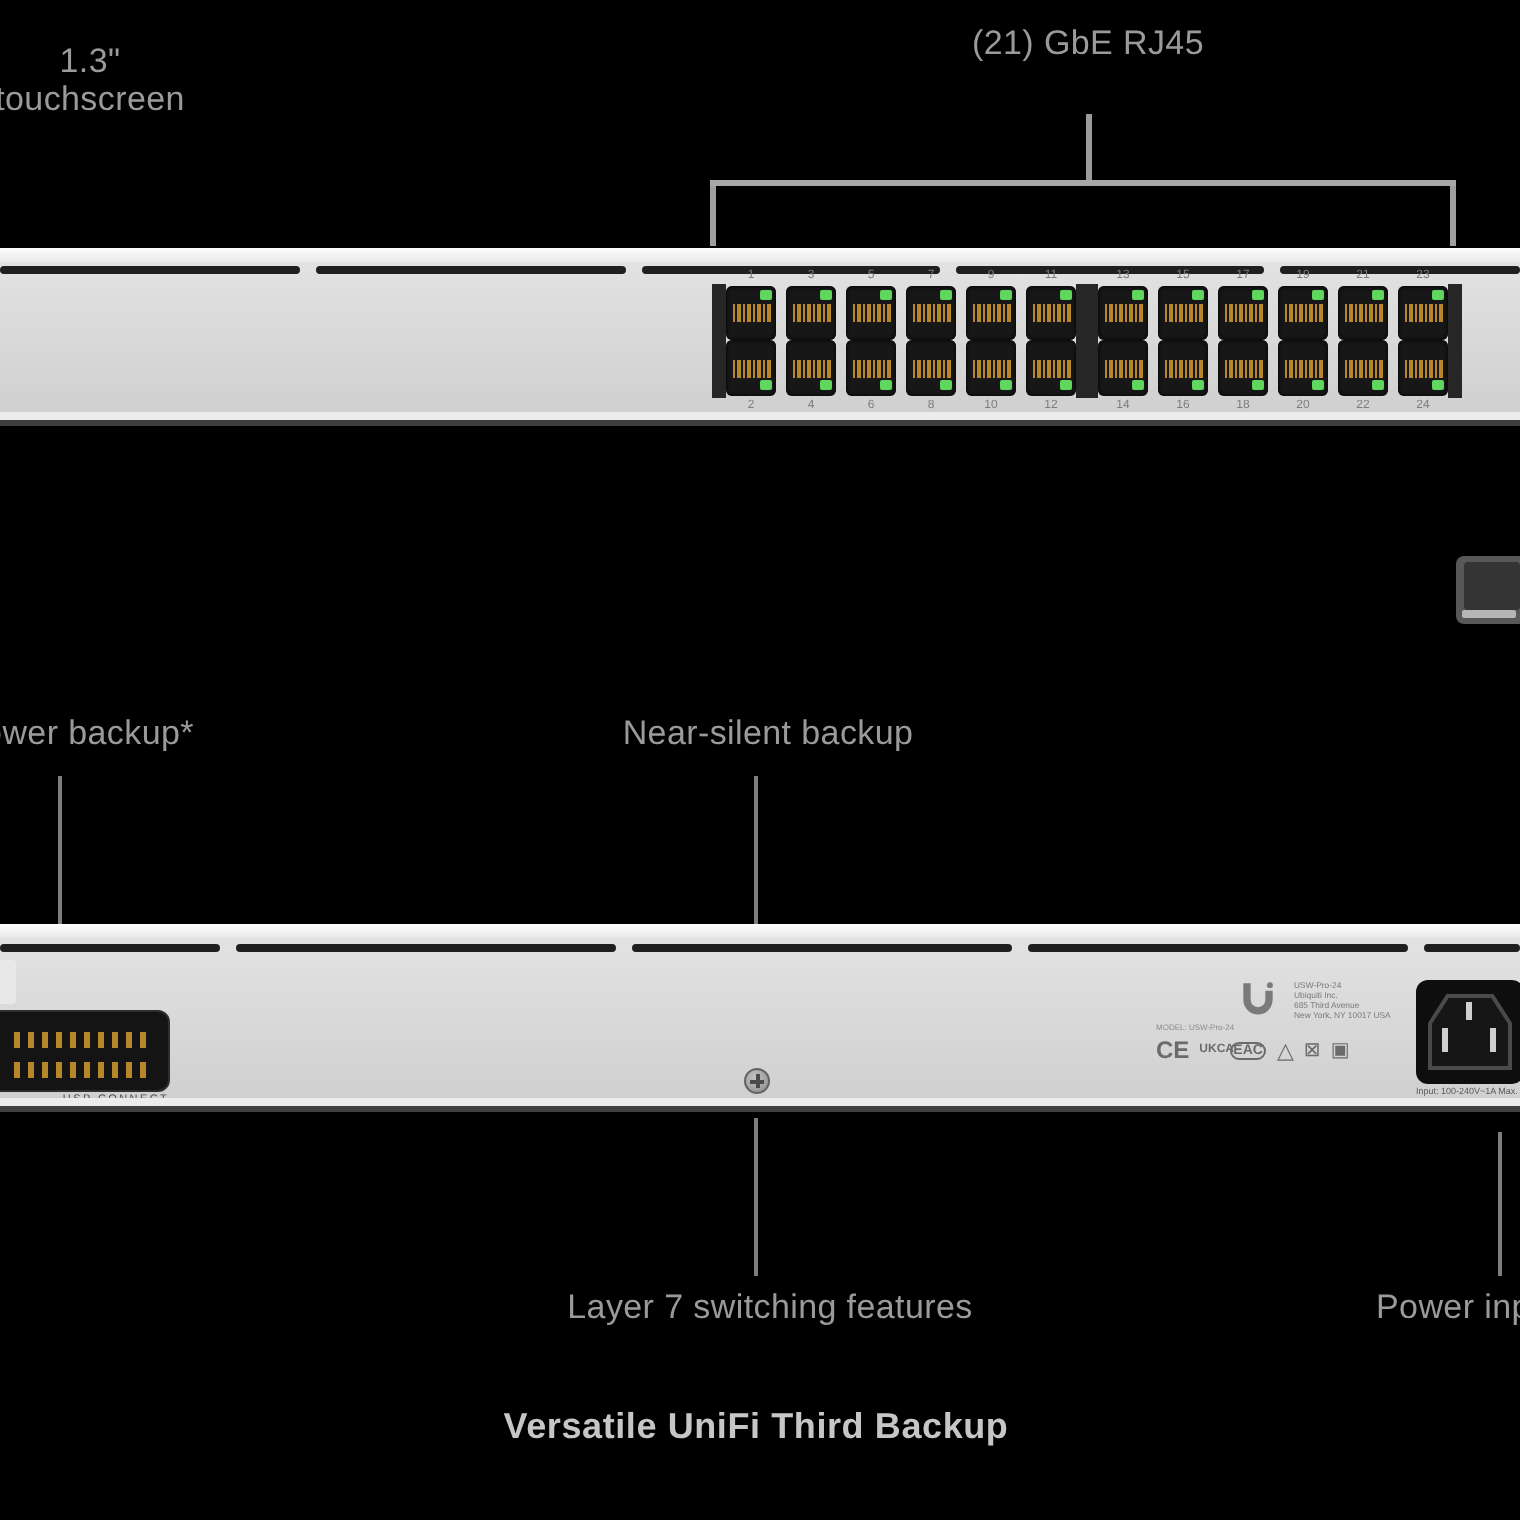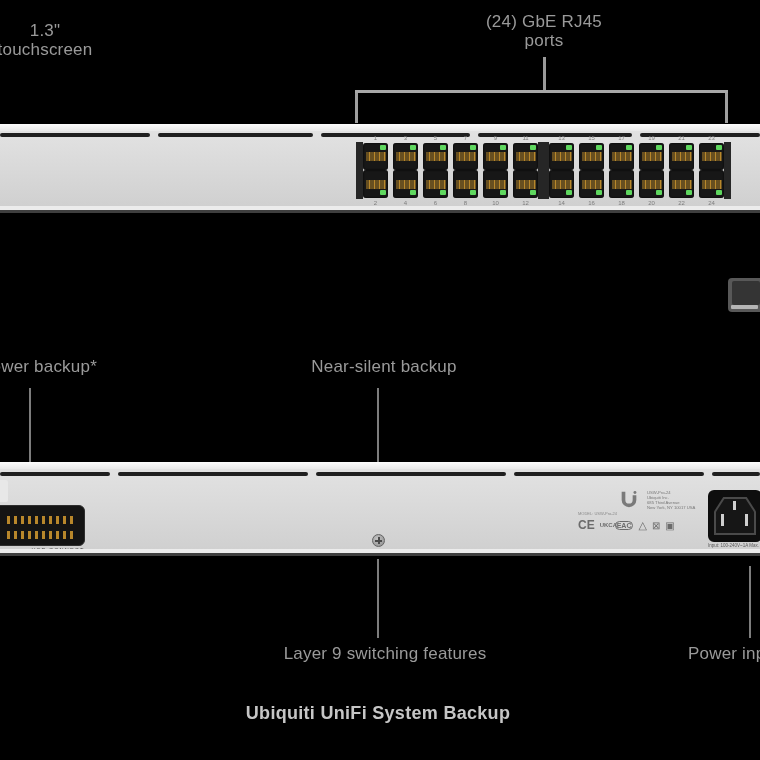--- a/index.html
+++ b/index.html
@@ -92,22 +92,21 @@
 </style>
 </head>
 <body>
 
 <div class="lbl center" style="left:-40px;top:21px;width:170px;">
   <div>1.3"</div>
   <div>touchscreen</div>
 </div>
 
 <div class="lbl center" style="left:444px;top:12px;width:200px;">
-  <div>(24) GbE RJ45</div>
-  <div>ports</div>
+  <div>(21) GbE RJ45</div>
 </div>
 <div class="bracket" style="left:543px;top:57px;width:2.5px;height:33px;background:#9a9a9a;"></div>
 <div class="bracket" style="left:355px;top:90px;width:373px;height:3px;"></div>
 <div class="bracket" style="left:355px;top:93px;width:3px;height:30px;background:#9f9f9f;"></div>
 <div class="bracket" style="left:725px;top:93px;width:3px;height:30px;background:#9f9f9f;"></div>
 
 <div id="front" style="top:124px;">
   <div class="chassis-strip"></div>
   <div class="chassis-face" style="height:75px;"></div>
   <div id="front-vents">
@@ -538,18 +537,18 @@
     <div class="pin r"></div>
   </div>
   <div class="power-rating">Input: 100-240V~1A Max. 50/60 Hz</div>
 
   <div class="lip" style="top:87px;height:4px;"></div>
   <div class="edge" style="top:91px;height:3px;"></div>
   <div class="fade" style="top:94px;height:6px;"></div>
 </div>
 
 <div class="leader" style="left:377px;top:559px;height:79px;"></div>
-<div class="lbl center" style="left:255px;top:644px;width:260px;">Layer 9 switching features</div>
+<div class="lbl center" style="left:255px;top:644px;width:260px;">Layer 7 switching features</div>
 
 <div class="leader" style="left:749px;top:566px;height:72px;"></div>
 <div class="lbl" style="left:688px;top:644px;">Power input</div>
 
-<div class="heading" style="left:178px;top:703px;width:400px;">Ubiquiti UniFi System Backup</div>
+<div class="heading" style="left:178px;top:703px;width:400px;">Versatile UniFi Third Backup</div>
 
 </body></html>

